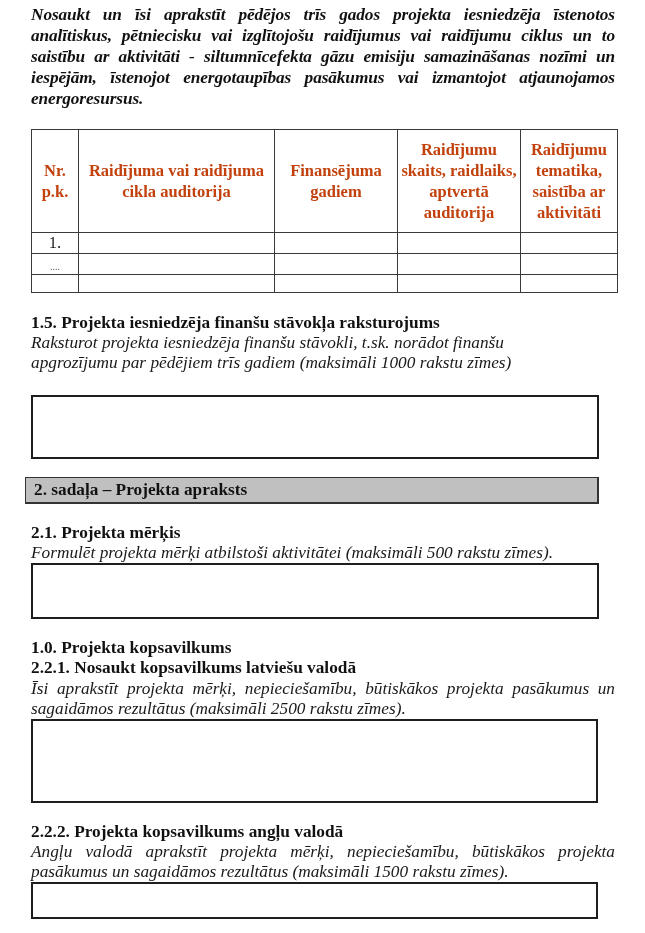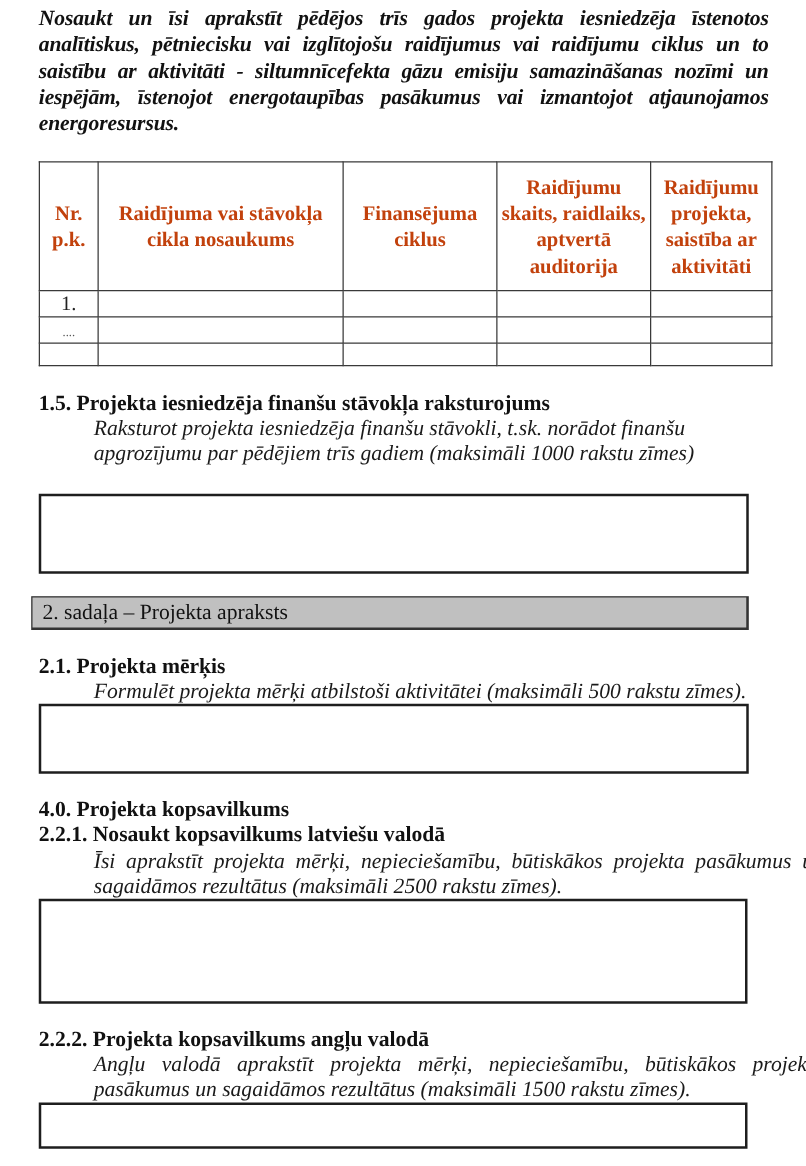--- a/index.html
+++ b/index.html
@@ -76,21 +76,20 @@
       font-weight: bold;
       line-height: 20px;
       white-space: nowrap;
       color: #111;
     }
     .help {
       font-size: 17.3px;
       font-style: italic;
       line-height: 20px;
       color: #1a1a1a;
-      margin-left: 44px;
     }
     .help.just {
       text-align: justify;
       text-align-last: left;
     }
 
     
     .box {
       border: 2px solid #1e1e1e;
       background: #ffffff;
@@ -107,21 +106,21 @@
       left: 25px;
       top: 477px;
       width: 574px;
       height: 27px;
       box-sizing: border-box;
       background: #c0c0c0;
       border: 1.5px solid #333333;
       border-bottom-width: 2px;
       border-right-width: 2px;
       font-size: 17.3px;
-      font-weight: normal;
+      font-weight: bold;
       line-height: 23px;
       padding-left: 8px;
       color: #111;
       white-space: nowrap;
     }
   </style>
 </head>
 <body>
 
 <div class="abs intro">Nosaukt un īsi aprakstīt pēdējos trīs gados projekta iesniedzēja īstenotos analītiskus, pētniecisku vai izglītojošu raidījumus vai raidījumu ciklus un to saistību ar aktivitāti - siltumnīcefekta gāzu emisiju samazināšanas nozīmi un iespējām, īstenojot energotaupības pasākumus vai izmantojot atjaunojamos energoresursus.</div>
@@ -130,24 +129,24 @@
   <colgroup>
     <col style="width:47px">
     <col style="width:196px">
     <col style="width:123px">
     <col style="width:123px">
     <col style="width:97px">
   </colgroup>
   <thead>
     <tr>
       <th>Nr. p.k.</th>
-      <th>Raidījuma vai stāvokļa cikla nosaukums</th>
-      <th>Finansējuma ciklus</th>
+      <th>Raidījuma vai raidījuma cikla auditorija</th>
+      <th>Finansējuma gadiem</th>
       <th>Raidījumu skaits, raidlaiks, aptvertā auditorija</th>
-      <th>Raidījumu projekta, saistība ar aktivitāti</th>
+      <th>Raidījumu tematika, saistība ar aktivitāti</th>
     </tr>
   </thead>
   <tbody>
     <tr class="r1">
       <td>1.</td>
       <td></td>
       <td></td>
       <td></td>
       <td></td>
     </tr>
@@ -171,21 +170,21 @@
 <div class="abs h-bold" style="left:31px; top:313px;">1.5. Projekta iesniedzēja finanšu stāvokļa raksturojums</div>
 <div class="abs help" style="left:31px; top:333px; width:540px;">Raksturot projekta iesniedzēja finanšu stāvokli, t.sk. norādot finanšu apgrozījumu par pēdējiem trīs gadiem (maksimāli 1000 rakstu zīmes)</div>
 <textarea class="abs box" style="left: 31px; top: 395px; width: 568px; height: 64px;"></textarea>
 
 <div class="abs section-bar">2. sadaļa – Projekta apraksts</div>
 
 <div class="abs h-bold" style="left:31px; top:523px;">2.1. Projekta mērķis</div>
 <div class="abs help" style="left:31px; top:543px; width:580px; white-space:nowrap;">Formulēt projekta mērķi atbilstoši aktivitātei (maksimāli 500 rakstu zīmes).</div>
 <textarea class="abs box" style="left: 31px; top: 563px; width: 568px; height: 56px;"></textarea>
 
-<div class="abs h-bold" style="left:31px; top:638px;">4.0. Projekta kopsavilkums</div>
+<div class="abs h-bold" style="left:31px; top:638px;">1.0. Projekta kopsavilkums</div>
 
 <div class="abs h-bold" style="left:31px; top:658px;">2.2.1. Nosaukt kopsavilkums latviešu valodā</div>
 <div class="abs help just" style="left:31px; top:679px; width:584px;">Īsi aprakstīt projekta mērķi, nepieciešamību, būtiskākos projekta pasākumus un sagaidāmos rezultātus (maksimāli 2500 rakstu zīmes).</div>
 <textarea class="abs box" style="left: 31px; top: 719px; width: 567px; height: 84px;"></textarea>
 
 <div class="abs h-bold" style="left:31px; top:822px;text-align:center;">2.2.2. Projekta kopsavilkums angļu valodā</div>
 <div class="abs help just" style="left:31px; top:842px; width:584px;">Angļu valodā aprakstīt projekta mērķi, nepieciešamību, būtiskākos projekta pasākumus un sagaidāmos rezultātus (maksimāli 1500 rakstu zīmes).</div>
 <textarea class="abs box" style="left: 31px; top: 882px; width: 567px; height: 37px;"></textarea>
 
 </body></html>

